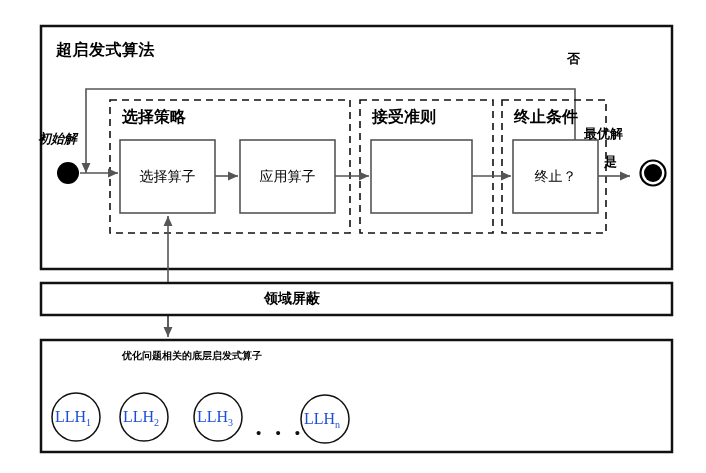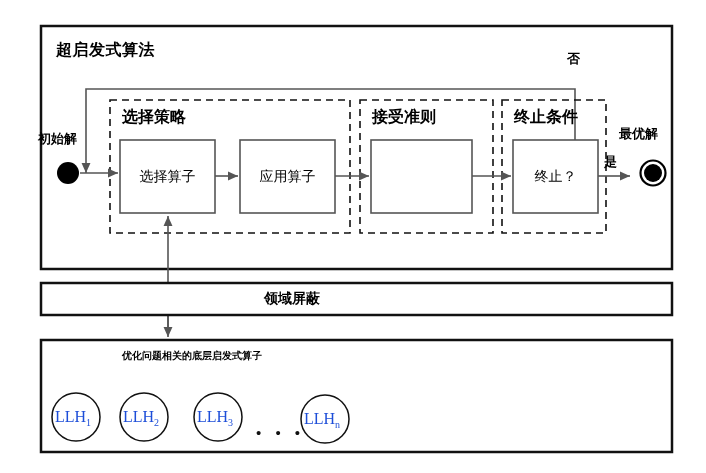--- a/index.html
+++ b/index.html
@@ -139,23 +139,23 @@
     <rect x="41" y="340" width="631" height="112" fill="#ffffff" stroke="#111111" stroke-width="2.5"></rect>
 
     <circle cx="76" cy="417" r="24" fill="none" stroke="#111111" stroke-width="1.5"></circle>
     <circle cx="144" cy="417" r="24" fill="none" stroke="#111111" stroke-width="1.5"></circle>
     <circle cx="218" cy="417" r="24" fill="none" stroke="#111111" stroke-width="1.5"></circle>
     <circle cx="325" cy="419" r="24" fill="none" stroke="#111111" stroke-width="1.5"></circle>
   </svg>
 
   <div class="lbl lbl-cjk-bold title-main" style="left:56px; top:41px;">超启发式算法</div>
 
-  <div class="lbl lbl-cjk-bold node-label" style="left:38px; top:132px;">初始解</div>
+  <div class="lbl lbl-cjk-bold node-label" style="left:38px; top:132px;font-style:italic;">初始解</div>
 
-  <div class="lbl lbl-cjk-bold node-label" style="left:619px; top:127px;">最优解</div>
+  <div class="lbl lbl-cjk-bold node-label" style="left:584px; top:127px;">最优解</div>
 
   <div class="lbl lbl-cjk-bold edge-label" style="left:567px; top:52px;">否</div>
 
   <div class="lbl lbl-cjk-bold edge-label" style="left:604px; top:155px;">是</div>
 
   <div class="lbl lbl-cjk-bold group-title" style="left:122px; top:108px;">选择策略</div>
 
   <div class="lbl lbl-cjk-bold group-title" style="left:372px; top:108px;">接受准则</div>
 
   <div class="lbl lbl-cjk-bold group-title" style="left:514px; top:108px;">终止条件</div>

